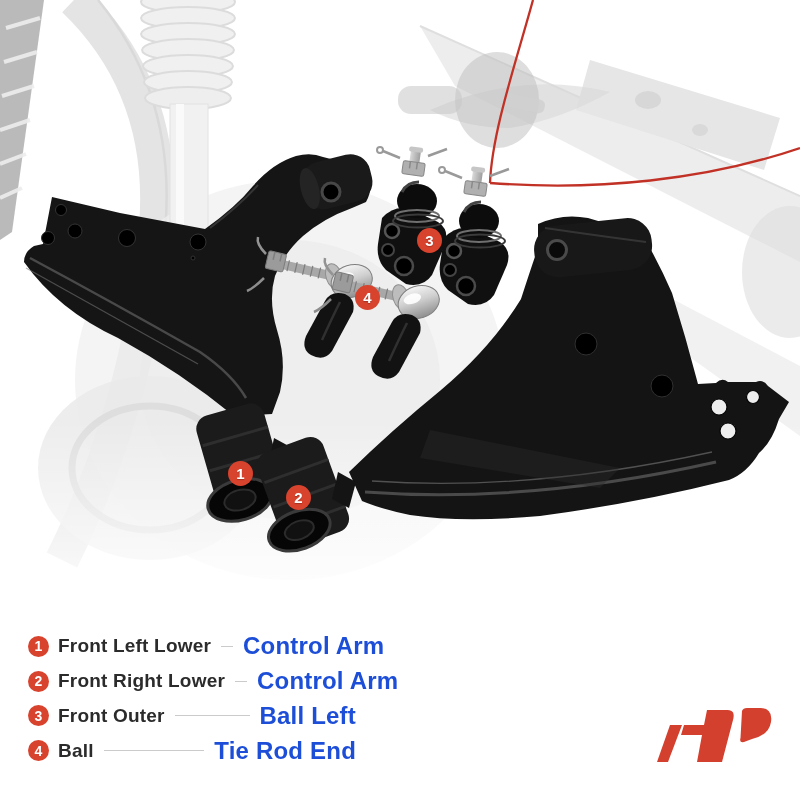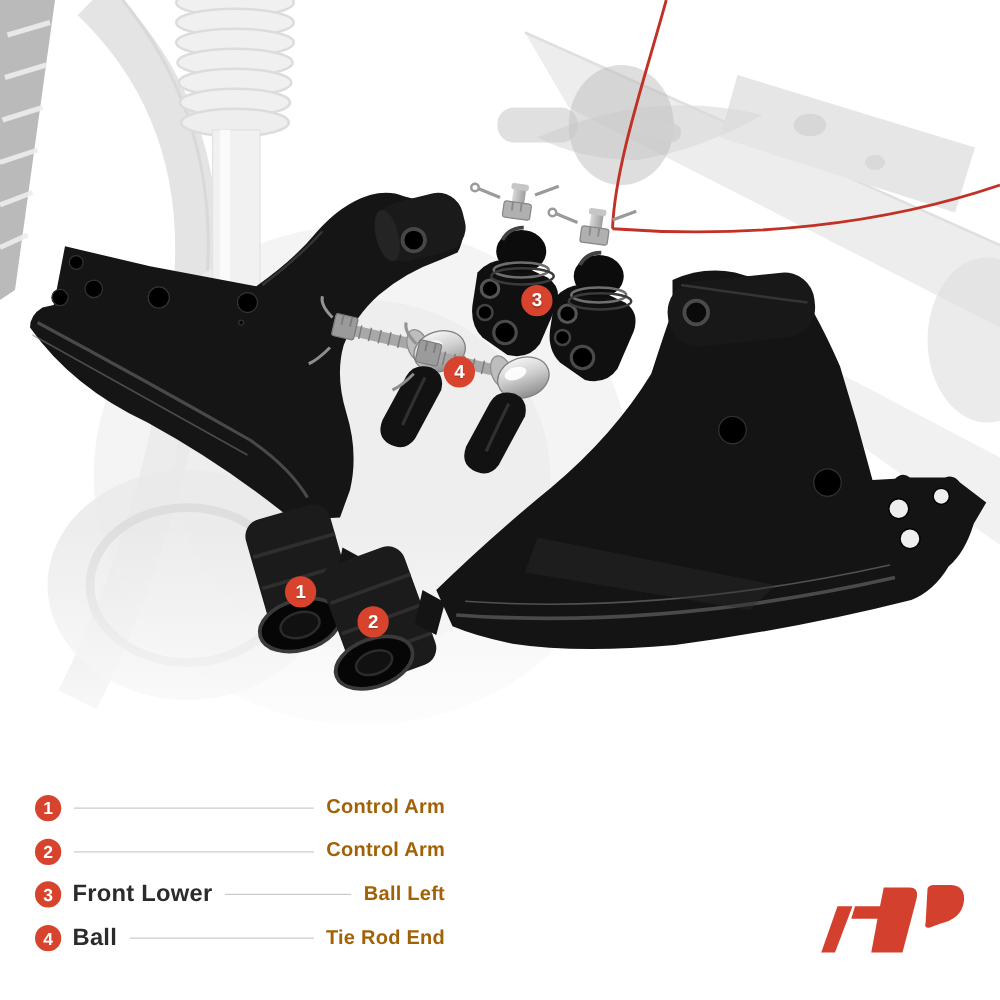--- a/index.html
+++ b/index.html
@@ -22,21 +22,21 @@
   .legend-num {
     flex:0 0 21px; width:21px; height:21px; border-radius:50%;
     background:#d8432e; color:#fff; font-size:14px; font-weight:bold;
     display:flex; align-items:center; justify-content:center;
   }
   .legend-label {
     margin-left:9px; font-size:19px; font-weight:bold; color:#2b2b2b;
     white-space:nowrap; letter-spacing:.2px;
   }
   .legend-conn { flex:1; border-top:1.5px solid #cbcbcb; margin:0 10px; min-width:12px; }
-  .legend-part { font-size:16px; font-weight:bold; color:#a16207; white-space:nowrap; letter-spacing:.2px; }
+  .legend-part { font-size:24px; font-weight:bold; color:#1d4ed8; white-space:nowrap; letter-spacing:.2px; }
   .logo { position:absolute; left:640px; top:695px; }
 </style>
 </head>
 <body>
 
 <div class="canvas">
 
   <svg class="scene" width="800" height="620" viewBox="0 0 800 620">
     <defs>
       <linearGradient id="fade" x1="0" y1="0" x2="0" y2="1">
@@ -269,31 +269,33 @@
   </svg>
 
   <div class="callout" style="left:228px; top:461px;">1</div>
   <div class="callout" style="left:286px; top:485px;">2</div>
   <div class="callout" style="left:417px; top:228px;">3</div>
   <div class="callout" style="left:355px; top:285px;">4</div>
 
   <div class="legend">
     <div class="legend-row">
       <span class="legend-num">1</span>
+      <span class="legend-label">Front Left Lower</span>
       <span class="legend-conn"></span>
       <span class="legend-part">Control Arm</span>
     </div>
     <div class="legend-row">
       <span class="legend-num">2</span>
+      <span class="legend-label">Front Right Lower</span>
       <span class="legend-conn"></span>
       <span class="legend-part">Control Arm</span>
     </div>
     <div class="legend-row">
       <span class="legend-num">3</span>
-      <span class="legend-label">Front Lower</span>
+      <span class="legend-label">Front Outer</span>
       <span class="legend-conn"></span>
       <span class="legend-part">Ball Left</span>
     </div>
     <div class="legend-row">
       <span class="legend-num">4</span>
       <span class="legend-label">Ball</span>
       <span class="legend-conn"></span>
       <span class="legend-part">Tie Rod End</span>
     </div>
   </div>

